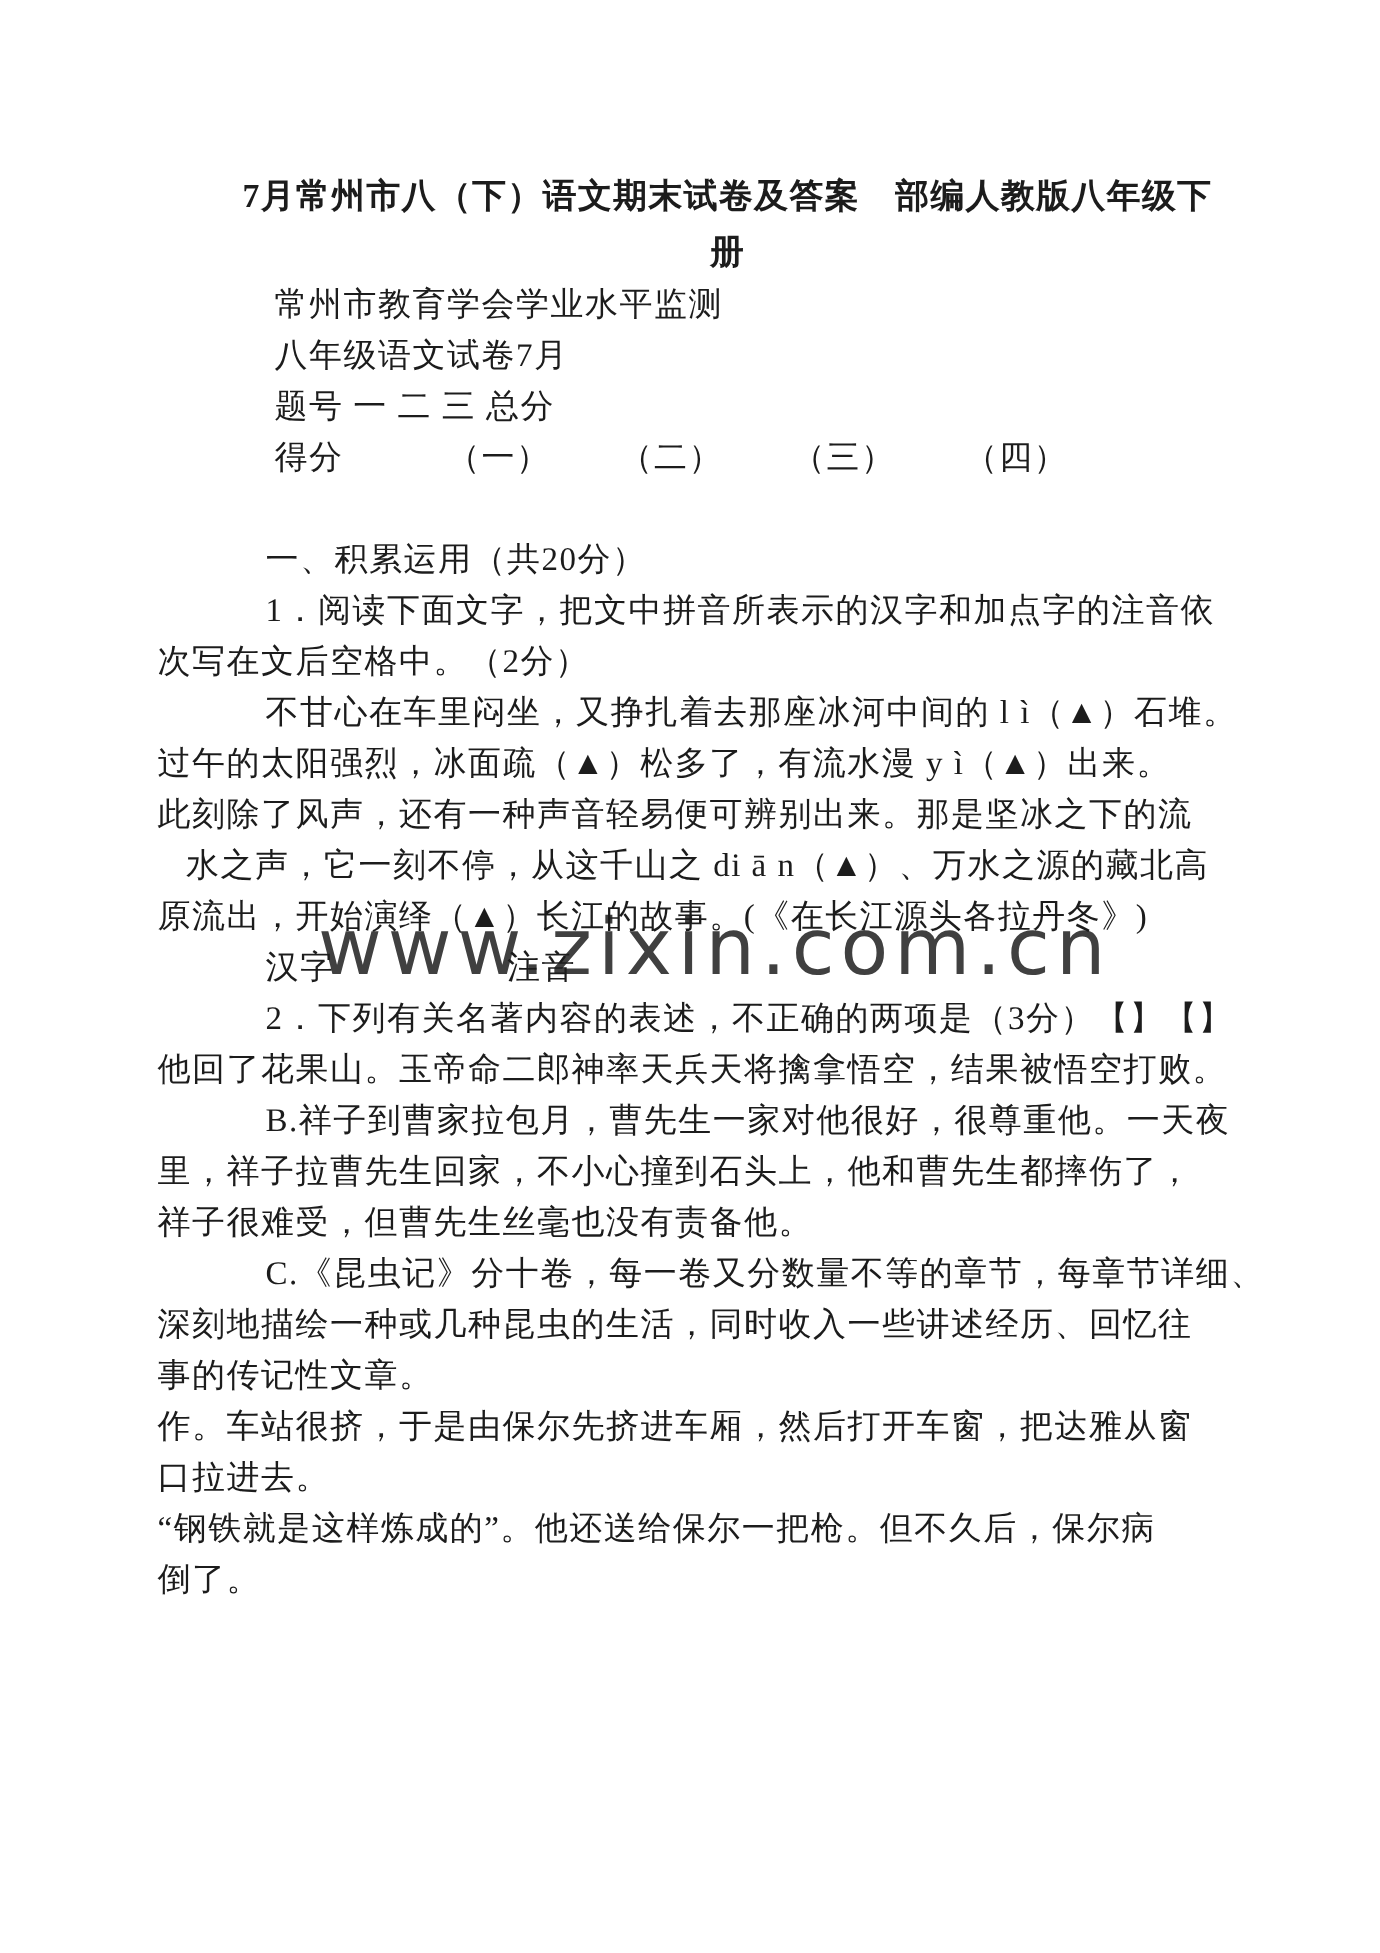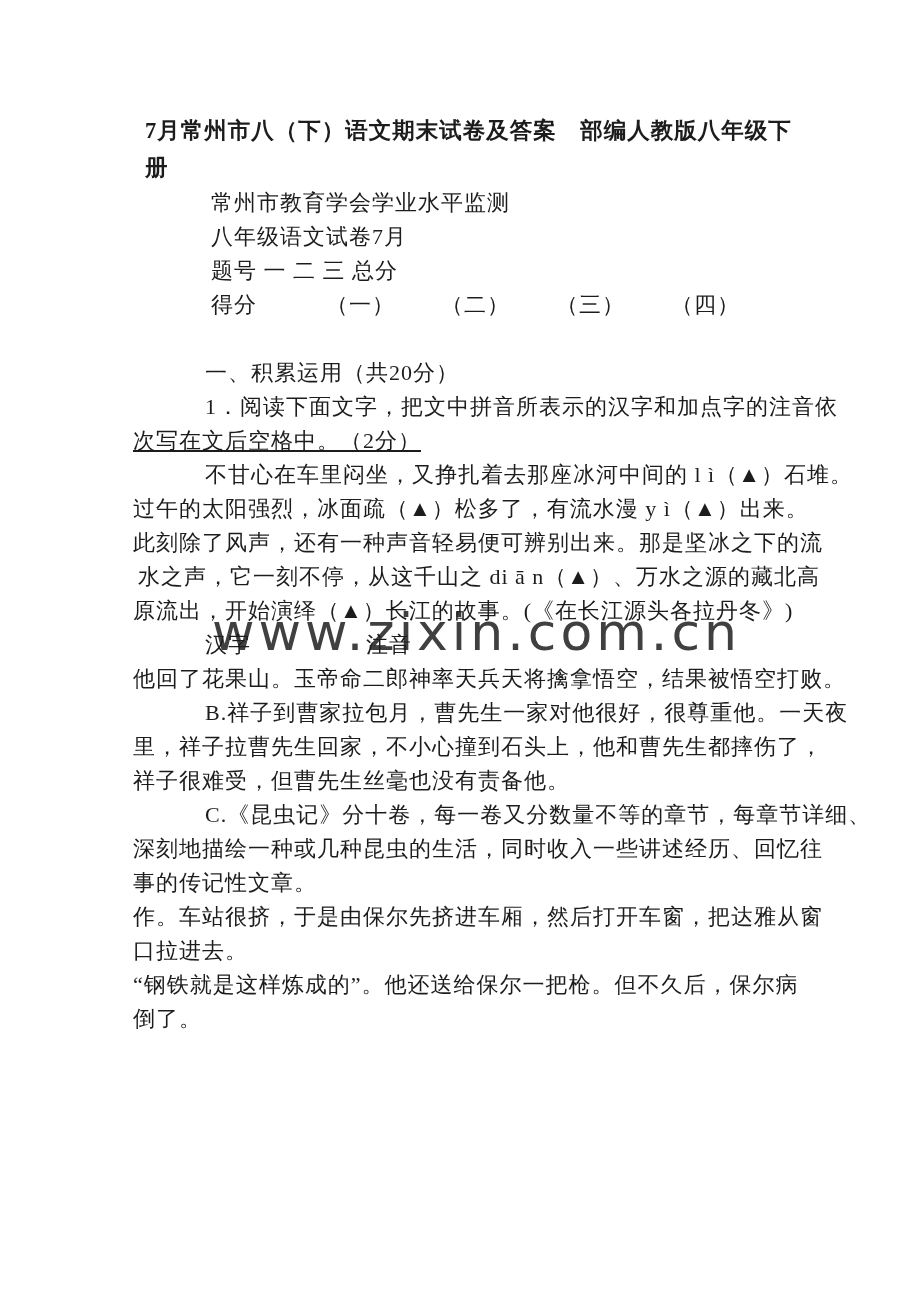--- a/index.html
+++ b/index.html
@@ -32,26 +32,26 @@
     padding: 112px 95px 0 105px;
     font-size: 22px;
     letter-spacing: 1px;
   }
   .title {
     margin: 0;
     padding-left: 40px;
     font-size: 22.5px;
     font-weight: bold;
     line-height: 37px;
+    text-align: center;
   }
   .title-line { display: block; }
   .line {
     line-height: 34px;
     white-space: pre;
-    margin-left: 28px;
   }
   .meta-line { padding-left: 78px; }
   .spacer { height: 34px; }
 </style>
 </head>
 <body>
 
 <div class="page">
   <div class="watermark">www.zixin.com.cn</div>
 
@@ -66,27 +66,28 @@
         <div class="line meta-line">八年级语文试卷7月</div>
         <div class="line meta-line">题号 一 二 三 总分</div>
         <div class="line meta-line">得分　　　（一）　　（二）　　（三）　　（四）</div>
       </div>
 
     <div class="line spacer"></div>
 
     <div id="body-lines">
         <div class="line" style="padding-left: 72px;">一、积累运用（共20分）</div>
         <div class="line" style="padding-left: 72px;">1．阅读下面文字，把文中拼音所表示的汉字和加点字的注音依</div>
-        <div class="line" style="padding-left: 0px; text-decoration: underline;">次写在文后空格中。（2分）</div>
+        <div class="line" style="padding-left: 0px;">次写在文后空格中。（2分）</div>
         <div class="line" style="padding-left: 72px;">不甘心在车里闷坐，又挣扎着去那座冰河中间的 l ì（▲）石堆。</div>
         <div class="line" style="padding-left: 0px;">过午的太阳强烈，冰面疏（▲）松多了，有流水漫 y ì（▲）出来。</div>
         <div class="line" style="padding-left: 0px;">此刻除了风声，还有一种声音轻易便可辨别出来。那是坚冰之下的流</div>
         <div class="line" style="padding-left: 0px; text-align: center;">水之声，它一刻不停，从这千山之 di ā n（▲）、万水之源的藏北高</div>
         <div class="line" style="padding-left: 0px;">原流出，开始演绎（▲）长江的故事。(《在长江源头各拉丹冬》)</div>
         <div class="line" style="padding-left: 72px;">汉字　　　　　注音</div>
+        <div class="line" style="padding-left: 72px;">2．下列有关名著内容的表述，不正确的两项是（3分）【】【】</div>
         <div class="line" style="padding-left: 0px;">他回了花果山。玉帝命二郎神率天兵天将擒拿悟空，结果被悟空打败。</div>
         <div class="line" style="padding-left: 72px;">B.祥子到曹家拉包月，曹先生一家对他很好，很尊重他。一天夜</div>
         <div class="line" style="padding-left: 0px;">里，祥子拉曹先生回家，不小心撞到石头上，他和曹先生都摔伤了，</div>
         <div class="line" style="padding-left: 0px;">祥子很难受，但曹先生丝毫也没有责备他。</div>
         <div class="line" style="padding-left: 72px;">C.《昆虫记》分十卷，每一卷又分数量不等的章节，每章节详细、</div>
         <div class="line" style="padding-left: 0px;">深刻地描绘一种或几种昆虫的生活，同时收入一些讲述经历、回忆往</div>
         <div class="line" style="padding-left: 0px;">事的传记性文章。</div>
         <div class="line" style="padding-left: 0px;">作。车站很挤，于是由保尔先挤进车厢，然后打开车窗，把达雅从窗</div>
         <div class="line" style="padding-left: 0px;">口拉进去。</div>
         <div class="line" style="padding-left: 0px;">“钢铁就是这样炼成的”。他还送给保尔一把枪。但不久后，保尔病</div>

